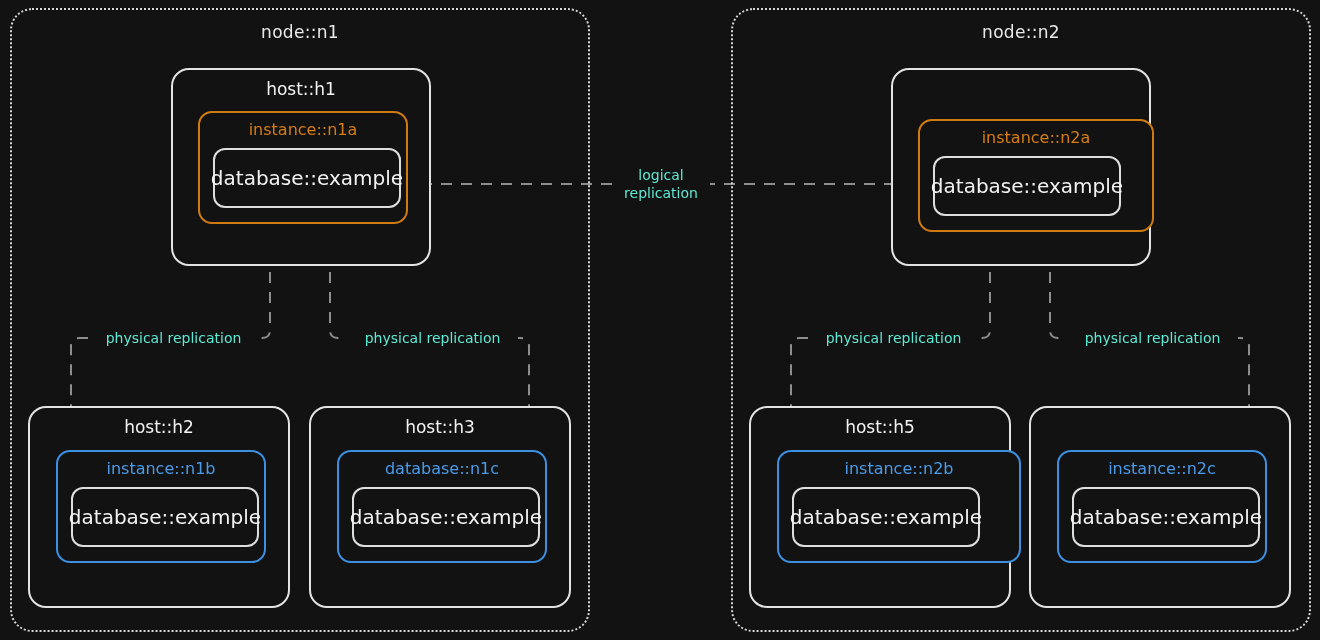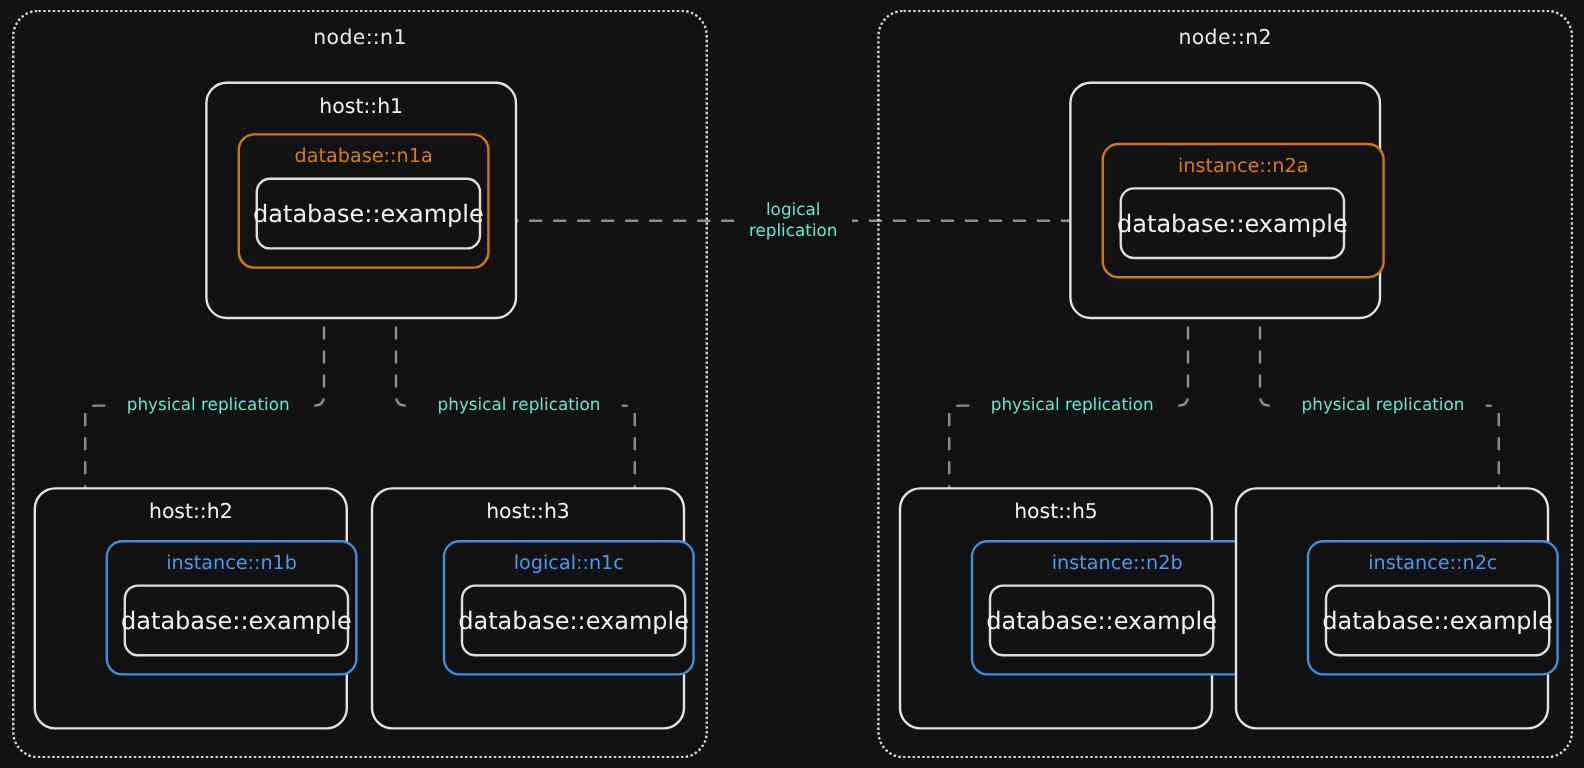--- a/index.html
+++ b/index.html
@@ -56,21 +56,21 @@
     font-size: 17px;
   }
   .instance-box {
     position: absolute;
     border: 2px solid;
     border-radius: 14px;
     box-sizing: border-box;
     background: #121212;
   }
   .instance-box.orange { border-color: #cf7b12; }
-  .instance-box.blue   { border-color: #3d8fe0; margin-left: 32px; }
+  .instance-box.blue   { border-color: #3d8fe0; }
   .instance-label {
     position: absolute;
     top: 7px;
     left: 0;
     width: 100%;
     text-align: center;
     font-size: 16px;
   }
   .instance-label.orange { color: #d67d12; }
   .instance-label.blue   { color: #4a9bea; }
@@ -149,41 +149,41 @@
     </g>
   </svg>
 
   <div class="node-group" style="left:10px; top:8px; width:580px; height:624px;">
     <div class="node-label">node::n1</div>
   </div>
 
   <div class="host-box" style="left:171px; top:68px; width:260px; height:198px;">
     <div class="host-label">host::h1</div>
     <div class="instance-box orange" style="left:25px; top:41px; width:210px; height:113px;">
-      <div class="instance-label orange">database::n1a</div>
+      <div class="instance-label orange">instance::n1a</div>
       <div class="db-box" style="left:13px; top:35px; width:188px; height:60px;">
         <span class="db-label">database::example</span>
       </div>
     </div>
   </div>
 
   <div class="host-box" style="left:28px; top:406px; width:262px; height:202px;">
     <div class="host-label">host::h2</div>
     <div class="instance-box blue" style="left:26px; top:42px; width:210px; height:113px;">
       <div class="instance-label blue">instance::n1b</div>
       <div class="db-box" style="left:13px; top:35px; width:188px; height:60px;">
         <span class="db-label">database::example</span>
       </div>
     </div>
   </div>
 
   <div class="host-box" style="left:309px; top:406px; width:262px; height:202px;">
     <div class="host-label">host::h3</div>
     <div class="instance-box blue" style="left:26px; top:42px; width:210px; height:113px;">
-      <div class="instance-label blue">logical::n1c</div>
+      <div class="instance-label blue">database::n1c</div>
       <div class="db-box" style="left:13px; top:35px; width:188px; height:60px;">
         <span class="db-label">database::example</span>
       </div>
     </div>
   </div>
 
   <div class="node-group" style="left:731px; top:8px; width:580px; height:624px;">
     <div class="node-label">node::n2</div>
   </div>
 

